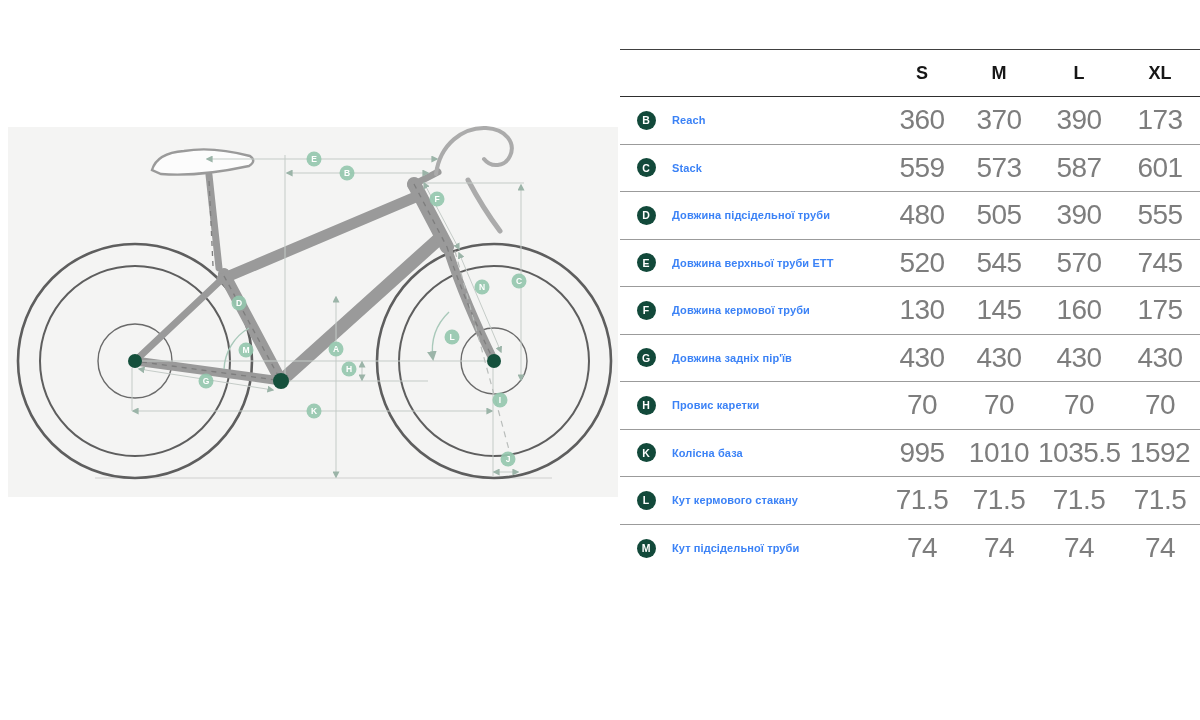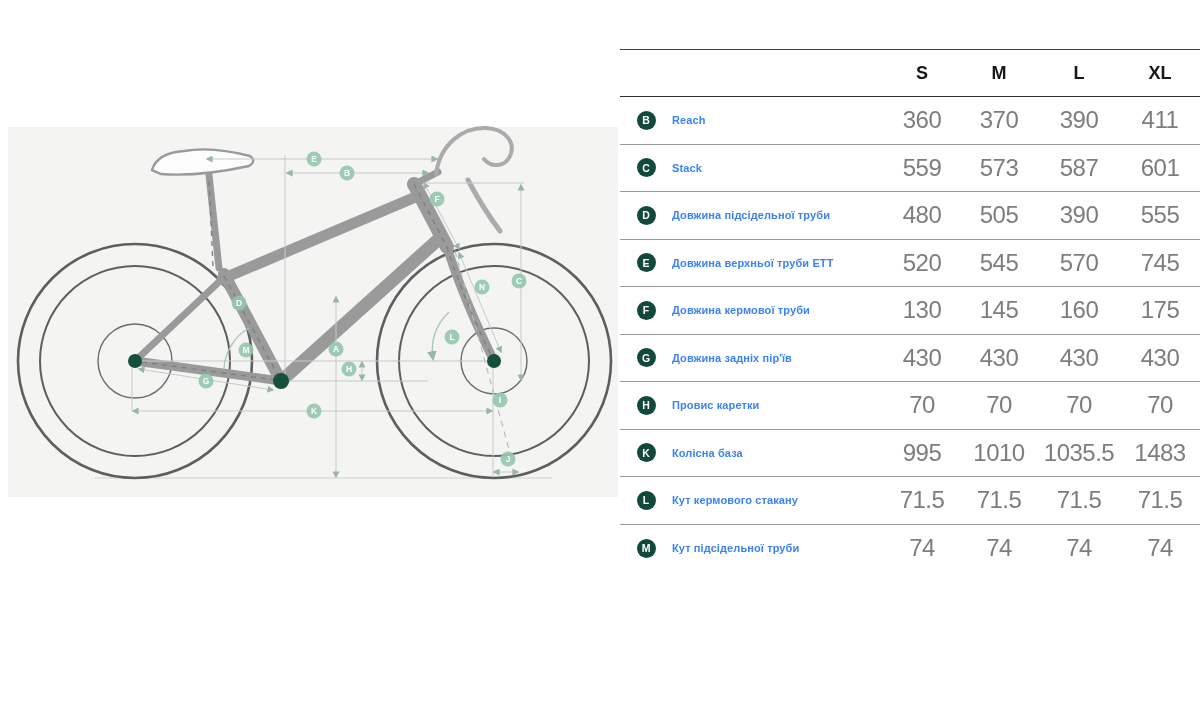--- a/index.html
+++ b/index.html
@@ -17,21 +17,21 @@
   .trow { display:grid; grid-template-columns:52px 212px 76px 78px 82px 80px;
           align-items:center; height:47.5px; border-bottom:1px solid #9b9b9b; }
   .trow.head { height:47px; border-bottom:1px solid #2e2e2e; }
   .trow:last-child { border-bottom:none; }
   .c-badge { display:flex; justify-content:center; align-items:center; }
   .badge { width:19px; height:19px; border-radius:50%; color:#ffffff;
            font-size:10.5px; font-weight:bold; display:flex; align-items:center;
            justify-content:center; line-height:1; }
   .c-label { font-size:11px; font-weight:bold; color:#3b82f6; letter-spacing:0.1px;
              white-space:nowrap; }
-  .c-val { text-align:center; font-size:24px; color:#7d7d7d; letter-spacing:-0.5px; }
+  .c-val { text-align:center; font-size:28px; color:#7d7d7d; letter-spacing:-0.5px; }
   .c-size { text-align:center; font-size:18px; font-weight:bold; color:#171717; }
 </style>
 </head>
 <body>
 
 <div id="stage">
 
   <div id="diagram-wrap">
     <svg id="bike-svg" width="620" height="720" viewBox="0 0 620 720">
       <defs>
@@ -186,21 +186,21 @@
       </div>
     <div id="geo-table-body">
         <div class="trow">
           <div class="c-badge">
             <span class="badge" style="background: rgb(18, 73, 58);">B</span>
           </div>
           <div class="c-label">Reach</div>
           <div class="c-val">360</div>
           <div class="c-val">370</div>
           <div class="c-val">390</div>
-          <div class="c-val">411</div>
+          <div class="c-val">173</div>
         </div>
         <div class="trow">
           <div class="c-badge">
             <span class="badge" style="background: rgb(18, 73, 58);">C</span>
           </div>
           <div class="c-label">Stack</div>
           <div class="c-val">559</div>
           <div class="c-val">573</div>
           <div class="c-val">587</div>
           <div class="c-val">601</div>
@@ -256,21 +256,21 @@
           <div class="c-val">70</div>
         </div>
         <div class="trow">
           <div class="c-badge">
             <span class="badge" style="background: rgb(18, 73, 58);">K</span>
           </div>
           <div class="c-label">Колісна база</div>
           <div class="c-val">995</div>
           <div class="c-val">1010</div>
           <div class="c-val">1035.5</div>
-          <div class="c-val">1483</div>
+          <div class="c-val">1592</div>
         </div>
         <div class="trow">
           <div class="c-badge">
             <span class="badge" style="background: rgb(18, 73, 58);">L</span>
           </div>
           <div class="c-label">Кут кермового стакану</div>
           <div class="c-val">71.5</div>
           <div class="c-val">71.5</div>
           <div class="c-val">71.5</div>
           <div class="c-val">71.5</div>

